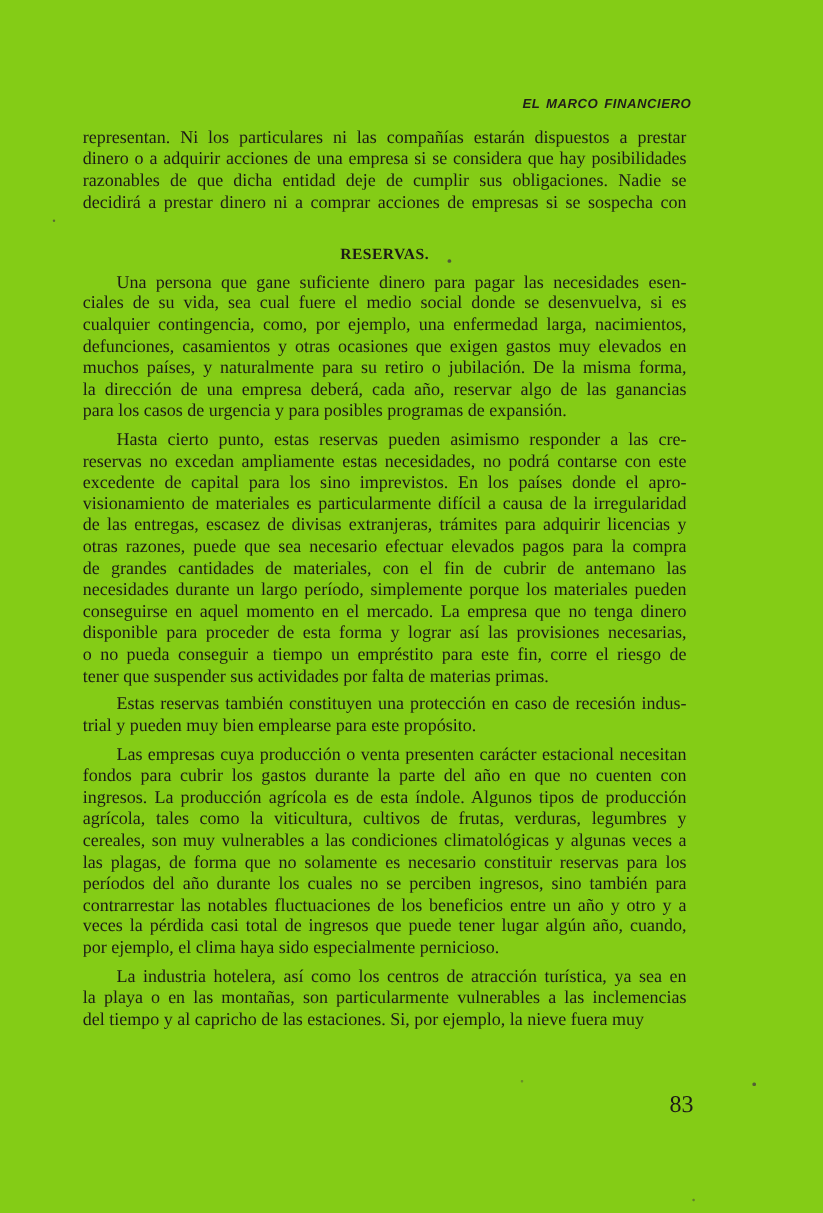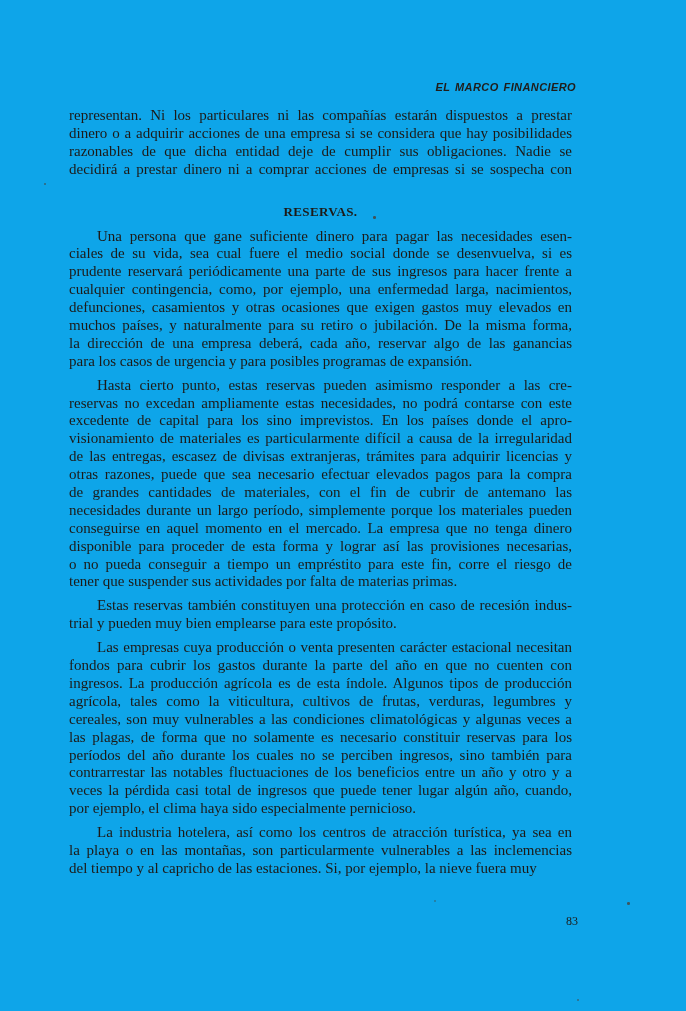--- a/index.html
+++ b/index.html
@@ -4,21 +4,21 @@
 <style>
   html, body {
     margin: 0;
     padding: 0;
     background: #e8e8e6;
   }
   .page {
     position: relative;
     width: 686px;
     height: 1011px;
-    background: #0ea5e9;
+    background: #84cc16;
     overflow: hidden;
     font-family: "Liberation Serif", serif;
     color: #1d1a17;
   }
   .running-header {
     position: absolute;
     top: 81px;
     left: 65px;
     width: 511px;
     text-align: right;
@@ -58,21 +58,21 @@
     letter-spacing: 0.4px;
     line-height: 15px;
     text-align: center;
   }
   .page-number {
     position: absolute;
     top: 912px;
     left: 65px;
     width: 513px;
     text-align: right;
-    font-size: 12px;
+    font-size: 20px;
     line-height: 18px;
     color: #1d1a17;
   }
   .speck {
     position: absolute;
     background: #48443f;
     border-radius: 50%;
   }
 </style>
 </head>
@@ -85,21 +85,20 @@
       <div class="paragraph">
         <div class="line j">representan. Ni los particulares ni las compañías estarán dispuestos a prestar</div>
         <div class="line j">dinero o a adquirir acciones de una empresa si se considera que hay posibilidades</div>
         <div class="line j">razonables de que dicha entidad deje de cumplir sus obligaciones. Nadie se</div>
         <div class="line j">decidirá a prestar dinero ni a comprar acciones de empresas si se sospecha con</div>
       </div>
       <div class="section-heading">RESERVAS.</div>
       <div class="paragraph">
         <div class="line j ind">Una persona que gane suficiente dinero para pagar las necesidades esen-</div>
         <div class="line j">ciales de su vida, sea cual fuere el medio social donde se desenvuelva, si es</div>
-        <div class="line j">prudente reservará periódicamente una parte de sus ingresos para hacer frente a</div>
         <div class="line j">cualquier contingencia, como, por ejemplo, una enfermedad larga, nacimientos,</div>
         <div class="line j">defunciones, casamientos y otras ocasiones que exigen gastos muy elevados en</div>
         <div class="line j">muchos países, y naturalmente para su retiro o jubilación. De la misma forma,</div>
         <div class="line j">la dirección de una empresa deberá, cada año, reservar algo de las ganancias</div>
         <div class="line">para los casos de urgencia y para posibles programas de expansión.</div>
       </div>
       <div class="paragraph">
         <div class="line j ind">Hasta cierto punto, estas reservas pueden asimismo responder a las cre-</div>
         <div class="line j">reservas no excedan ampliamente estas necesidades, no podrá contarse con este</div>
         <div class="line j">excedente de capital para los sino imprevistos. En los países donde el apro-</div>

